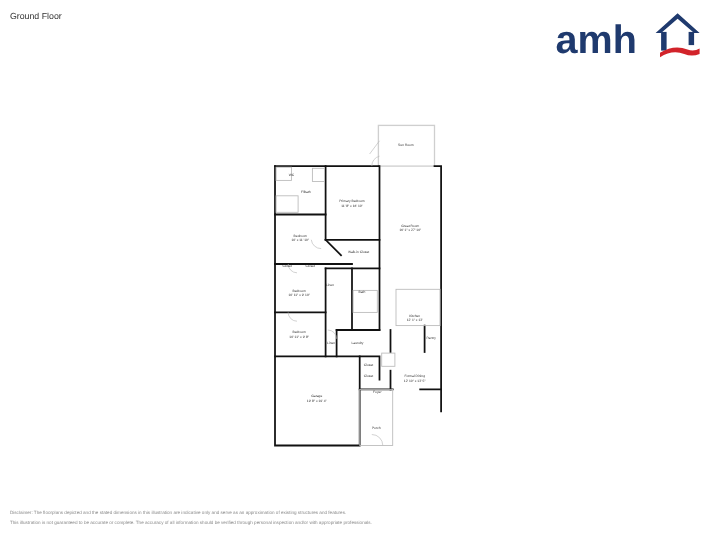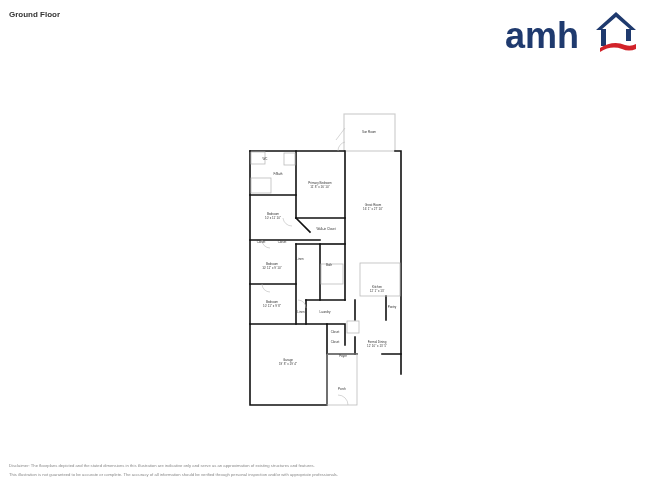--- a/index.html
+++ b/index.html
@@ -1,19 +1,19 @@
 <!DOCTYPE html>
 <html><head>
 <meta charset="utf-8">
 <style>
   html, body { margin: 0; padding: 0; background: #ffffff; }
   body { width: 650px; height: 488px; position: relative; overflow: hidden; font-family: "Liberation Sans", sans-serif; }
   .header { position: absolute; left: 9px; top: 9px; }
   .addr { font-size: 8px; color: #333; line-height: 12px; }
-  .floor { font-size: 8px; color: #333; line-height: 12px; font-weight: bold; }
+  .floor { font-size: 8px; color: #333; line-height: 12px; }
   .logo { position: absolute; left: 503px; top: 8px; width: 138px; height: 48px; }
   .plan { position: absolute; left: 0; top: 0; }
   .lbl { font-family: "Liberation Sans", sans-serif; font-size: 3px; fill: #333; text-anchor: middle; }
   .disc { position: absolute; left: 9px; top: 461px; font-size: 4.2px; color: #888; line-height: 9px; }
 </style>
 </head>
 <body>
 
 <div class="header">
   <div class="floor">Ground Floor</div>

